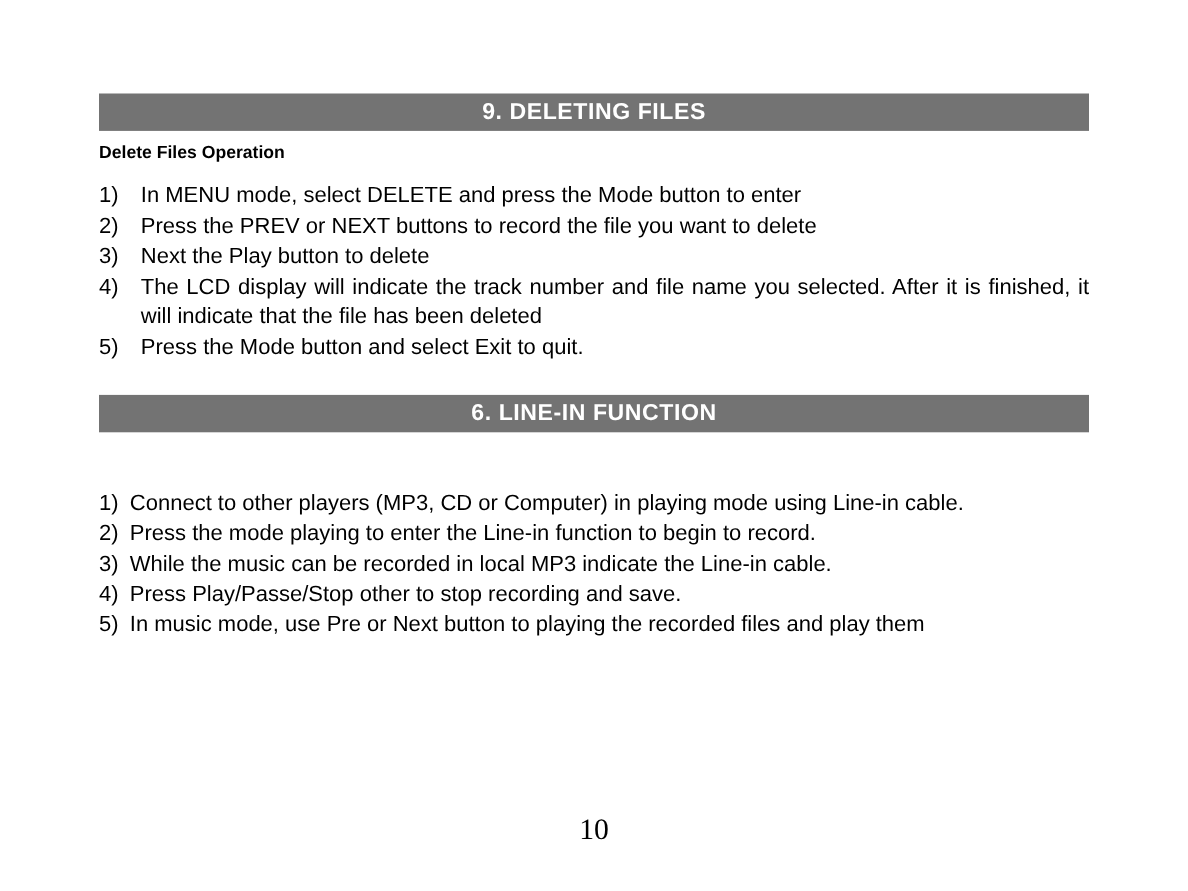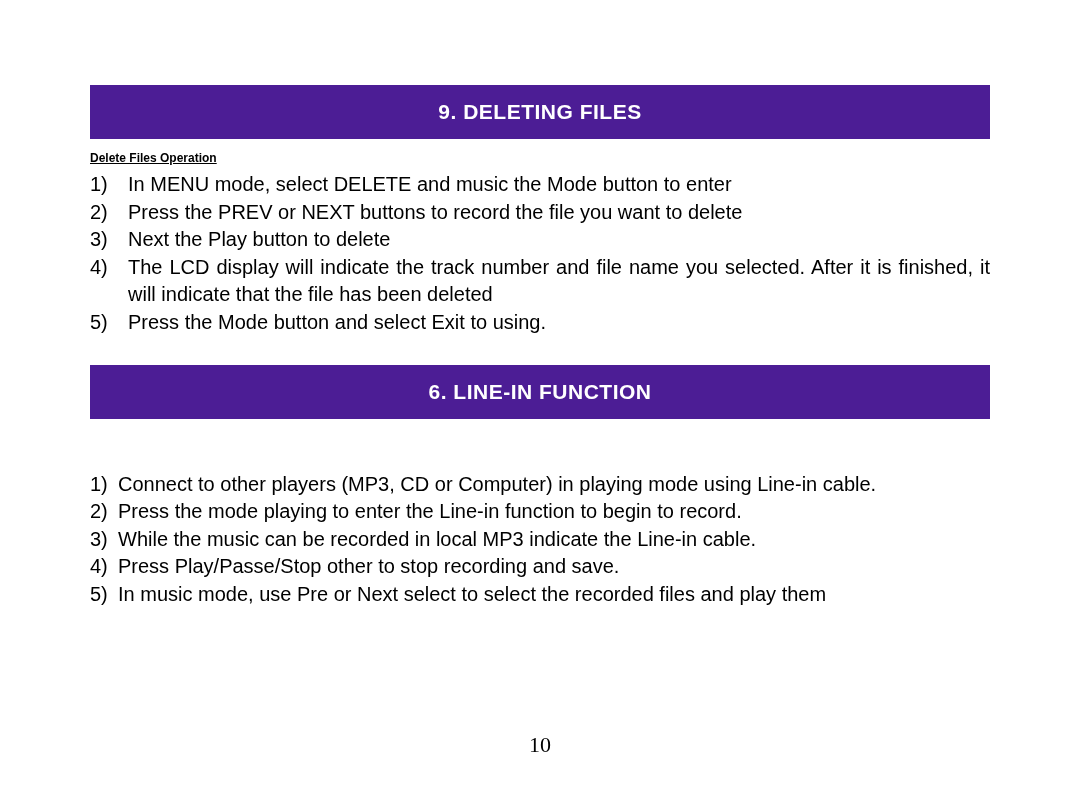--- a/index.html
+++ b/index.html
@@ -9,34 +9,33 @@
     }
     body {
       font-family: Arial, Helvetica, sans-serif;
       background: #ffffff;
       width: 1080px;
       height: 810px;
       padding: 85px 90px 40px 90px;
       position: relative;
     }
     .section-header {
-      background: #4c1d95;
+      background: #737373;
       color: #ffffff;
       font-weight: bold;
       text-align: center;
-      padding: 15px 0;
+      padding: 5px 0;
       font-size: 21px;
       letter-spacing: 0.5px;
       margin-bottom: 12px;
     }
     .sub-heading {
       font-weight: bold;
-      font-size: 12px;
-      margin-bottom: 6px;
-      text-decoration: underline;
+      font-size: 16px;
+      margin-bottom: 16px;
     }
     .list-section {
       margin-bottom: 28px;
     }
     .list-item {
       font-size: 20px;
       line-height: 1.38;
       text-align: justify;
       display: flex;
     }
@@ -51,55 +50,55 @@
       font-size: 20px;
     }
     .list-compact .list-item-number {
       width: 28px;
     }
     .spacer {
       height: 40px;
     }
     .page-number {
       position: absolute;
-      bottom: 52px;
+      bottom: 40px;
       left: 0;
       right: 0;
       text-align: center;
-      font-size: 22px;
+      font-size: 27px;
       font-family: "Times New Roman", Times, serif;
     }
   </style>
 </head>
 <body>
 
 <div class="section-header">9.  DELETING FILES</div>
 
 <div class="sub-heading">Delete Files Operation</div>
 
 <div class="list-section">
   <div class="list-item">
     <span class="list-item-number">1)</span>
-    <span class="list-item-text">In MENU mode, select DELETE and music the Mode button to enter</span>
+    <span class="list-item-text">In MENU mode, select DELETE and press the Mode button to enter</span>
   </div>
   <div class="list-item">
     <span class="list-item-number">2)</span>
     <span class="list-item-text">Press the PREV or NEXT buttons to record the file you want to delete</span>
   </div>
   <div class="list-item">
     <span class="list-item-number">3)</span>
     <span class="list-item-text">Next the Play button to delete</span>
   </div>
   <div class="list-item">
     <span class="list-item-number">4)</span>
     <span class="list-item-text">The LCD display will indicate the track number and file name you selected. After it is finished, it will indicate that the file has been deleted</span>
   </div>
   <div class="list-item">
     <span class="list-item-number">5)</span>
-    <span class="list-item-text">Press the Mode button and select Exit to using.</span>
+    <span class="list-item-text">Press the Mode button and select Exit to quit.</span>
   </div>
 </div>
 
 <div class="section-header">6.  LINE-IN FUNCTION</div>
 
 <div class="spacer"></div>
 
 <div class="list-section list-compact">
   <div class="list-item">
     <span class="list-item-number">1)</span>
@@ -112,17 +111,17 @@
   <div class="list-item">
     <span class="list-item-number">3)</span>
     <span class="list-item-text">While the music can be recorded in local MP3 indicate the Line-in cable.</span>
   </div>
   <div class="list-item">
     <span class="list-item-number">4)</span>
     <span class="list-item-text">Press Play/Passe/Stop other to stop recording and save.</span>
   </div>
   <div class="list-item">
     <span class="list-item-number">5)</span>
-    <span class="list-item-text">In music mode, use Pre or Next select to select the recorded files and play them</span>
+    <span class="list-item-text">In music mode, use Pre or Next button to playing the recorded files and play them</span>
   </div>
 </div>
 
 <div class="page-number">10</div>
 
 </body></html>

